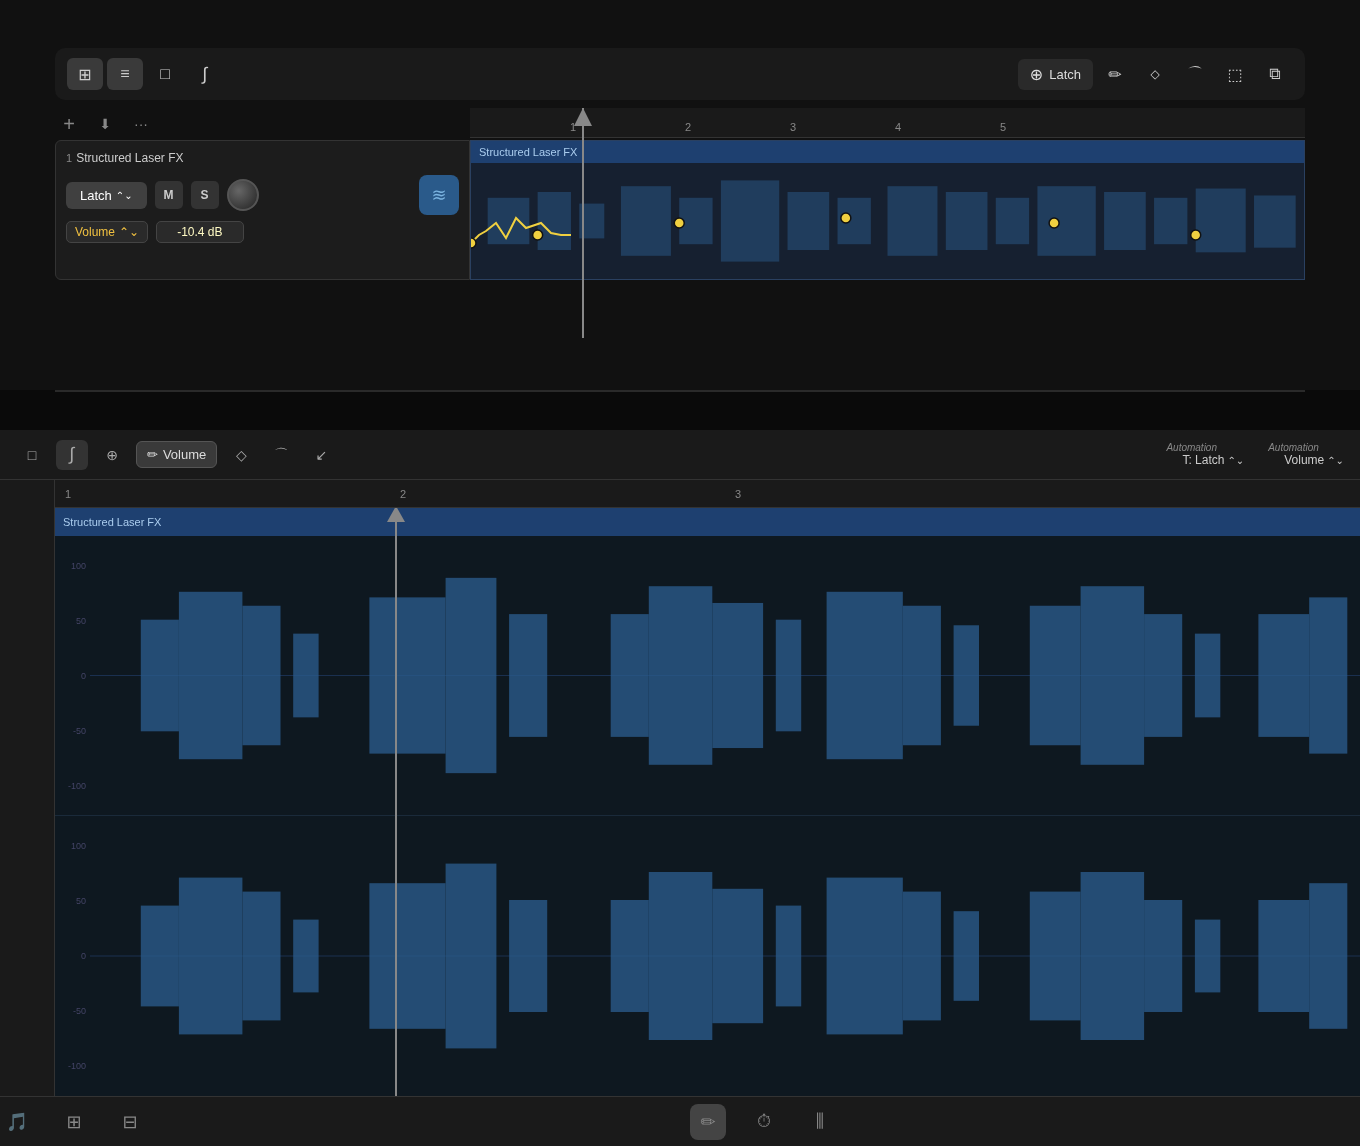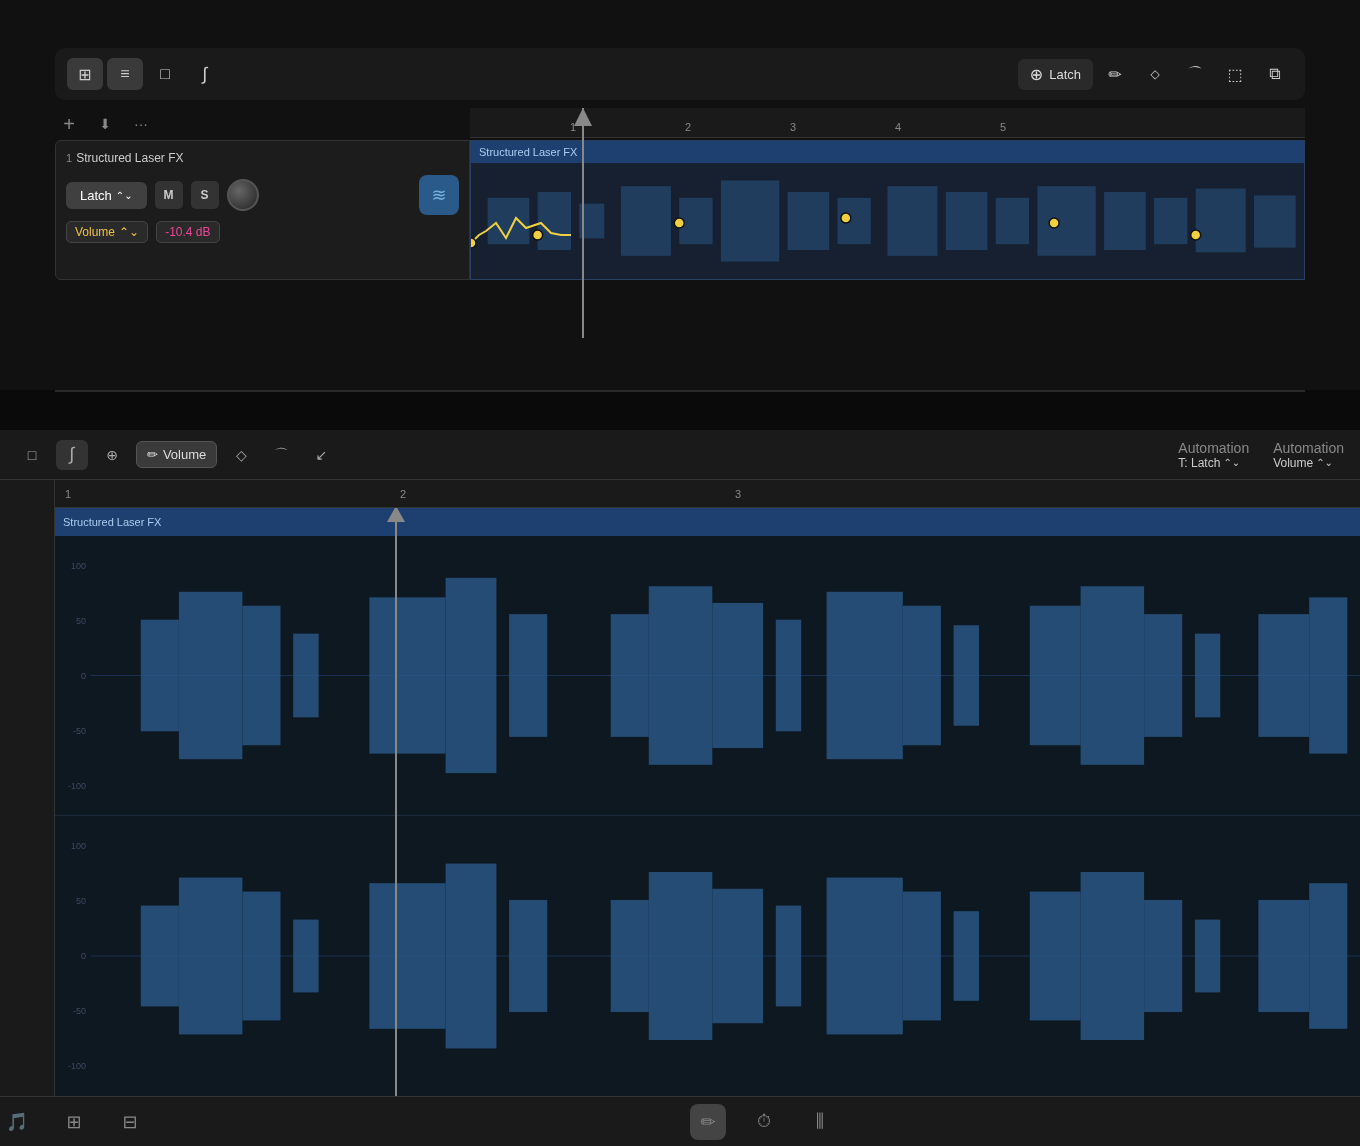--- a/index.html
+++ b/index.html
@@ -229,23 +229,23 @@
       font-size: 12px;
       padding: 3px 8px;
       cursor: pointer;
       display: flex; align-items: center; gap: 4px;
     }
 
     .param-value {
       background: #2a2a2a;
       border: 1px solid #444;
       border-radius: 5px;
-      color: #ec4899;
+      color: #fef9c3;
       font-size: 12px;
-      padding: 3px 8px;
+      padding: 3px 20px;
     }
 
     
     .track-lane {
       flex: 1;
       background: #162030;
       border: 1px solid #2a4060;
       position: relative;
       overflow: hidden;
     }
@@ -313,27 +313,28 @@
       cursor: pointer;
       font-size: 13px;
     }
 
     .automation-meta {
       display: flex;
       flex-direction: column;
       margin-left: 8px;
     }
     .automation-label {
-      font-size: 14px;
+      font-size: 10px;
       color: #888;
+      font-style: italic;
     }
     .automation-value {
       font-size: 12px;
       color: #ccc;
-      display: flex; align-items: center; gap: 3px;
+      display: flex; align-items: center; gap: 3px; margin-left: 16px;
     }
 
     
     .bottom-ruler {
       position: absolute;
       top: 50px; left: 55px; right: 0;
       height: 28px;
       background: #1a1a1a;
       border-bottom: 1px solid #333;
       display: flex;

